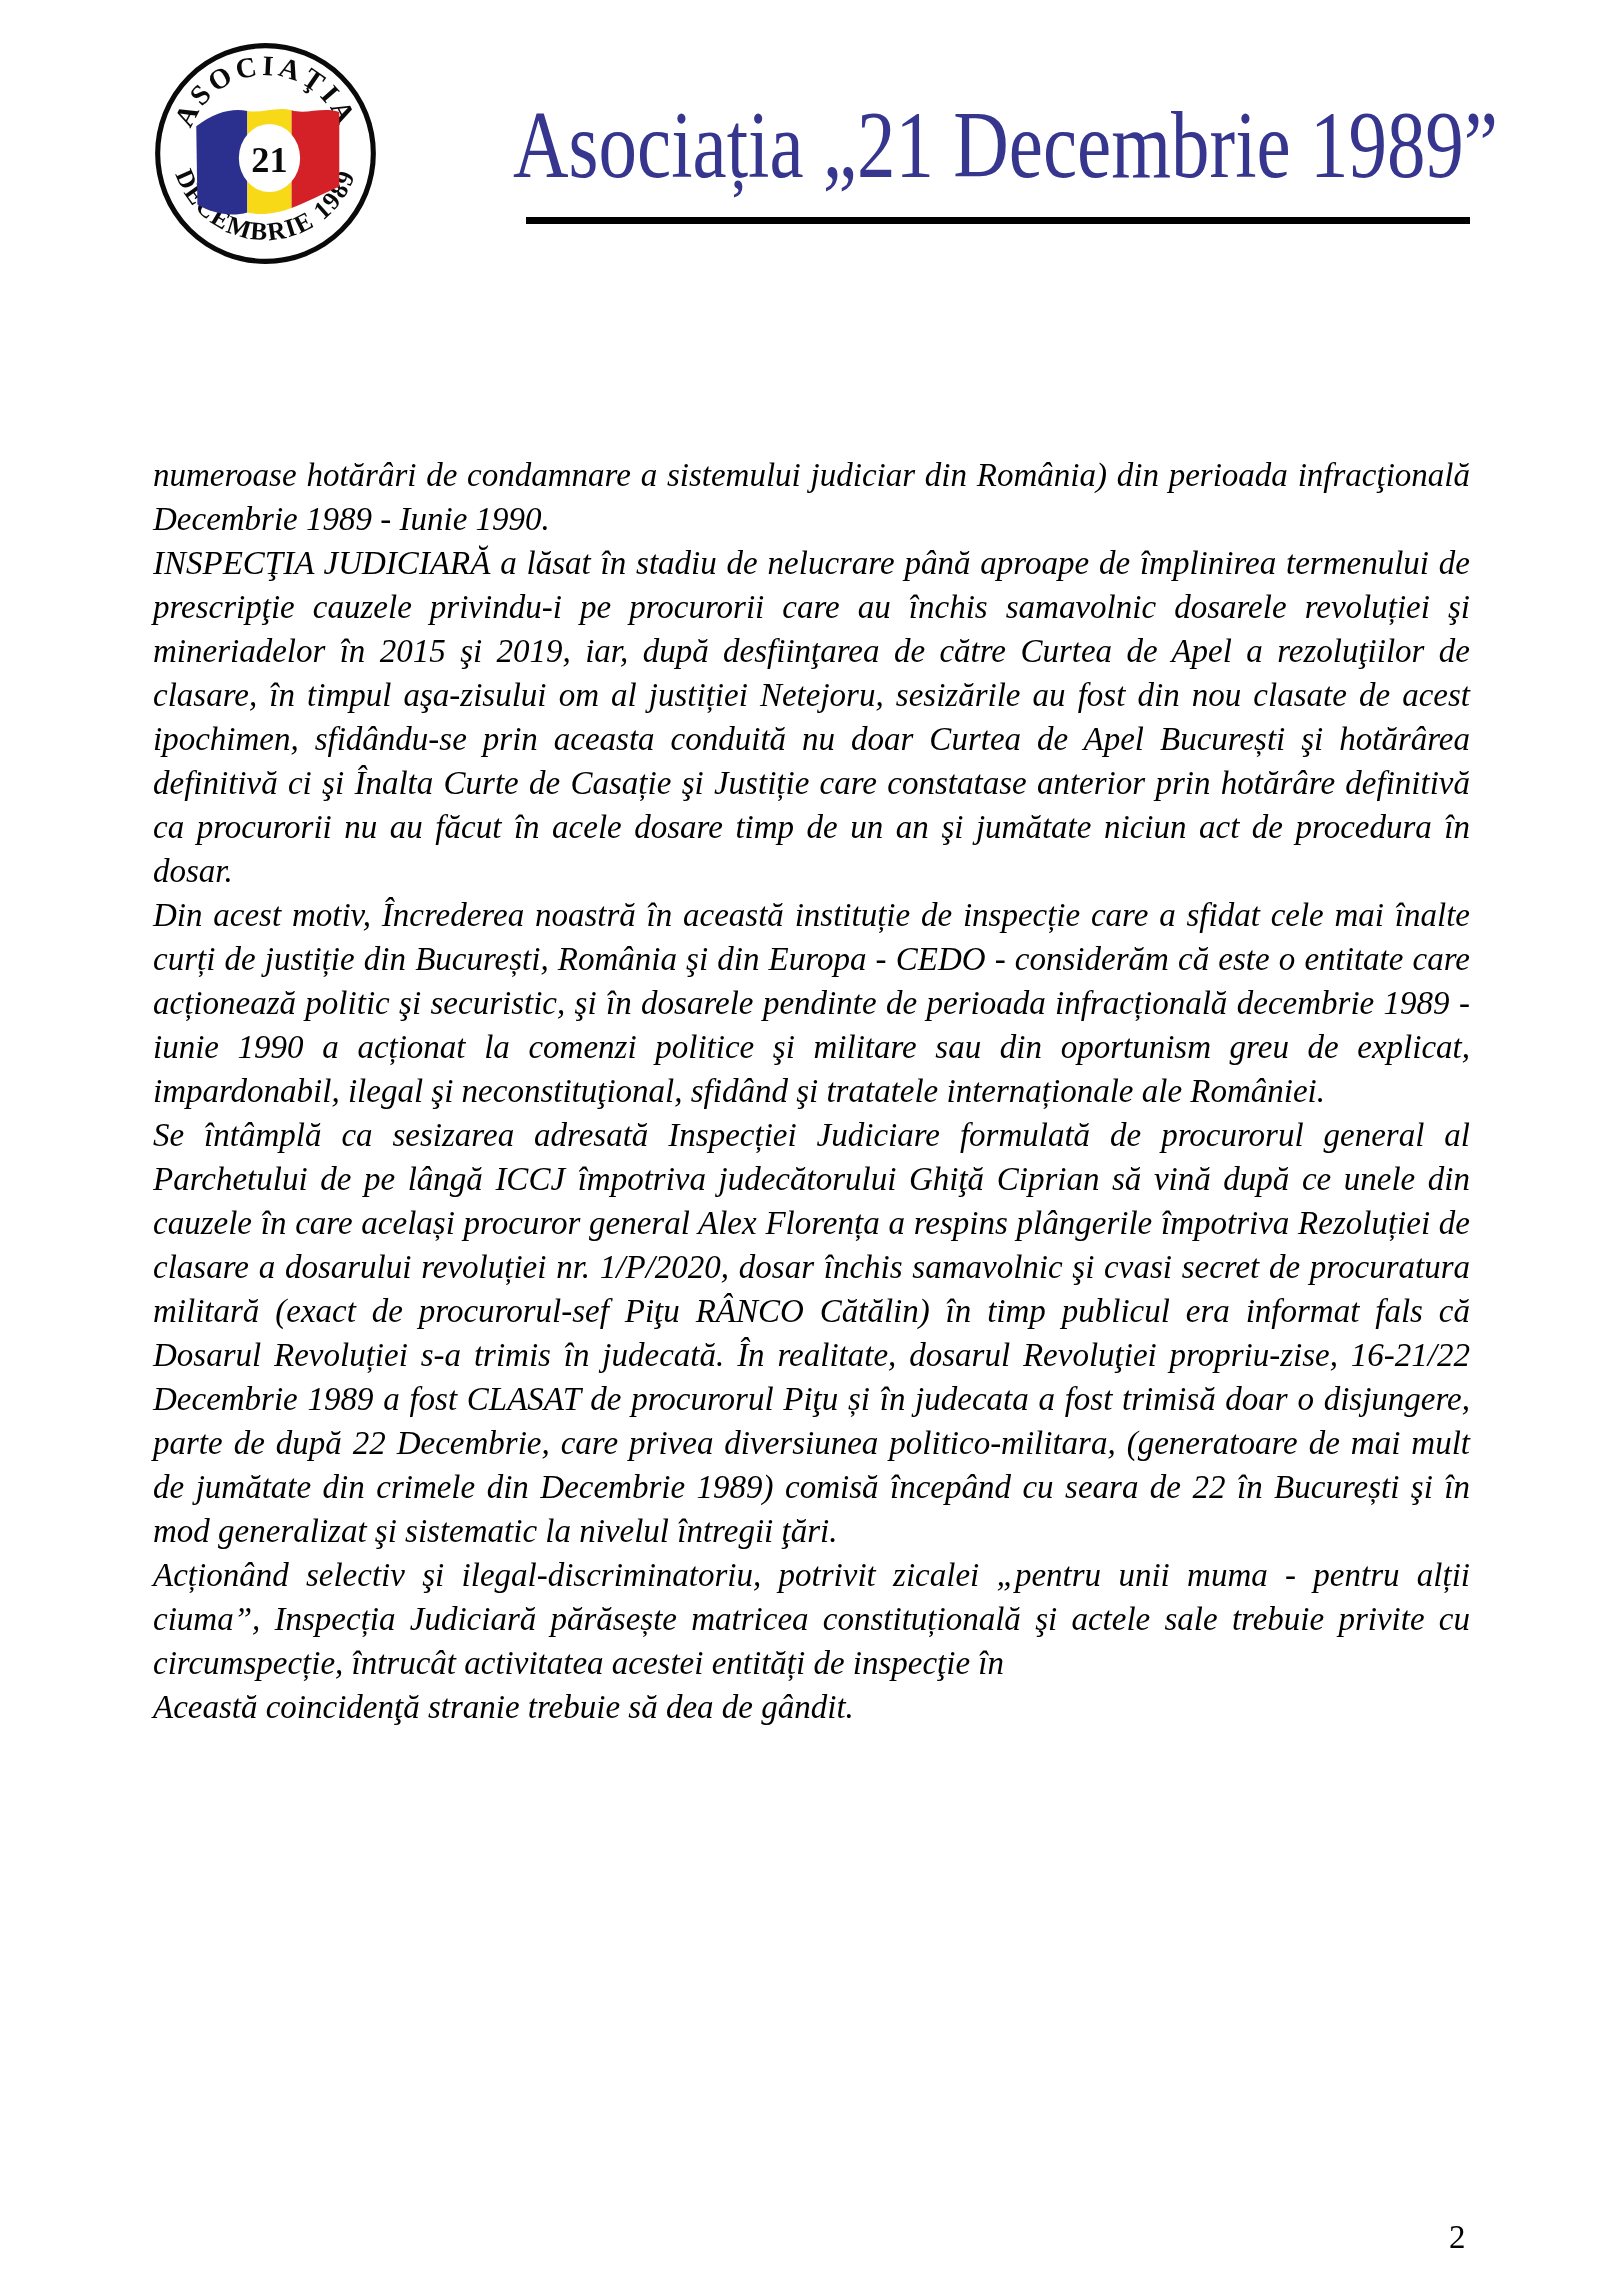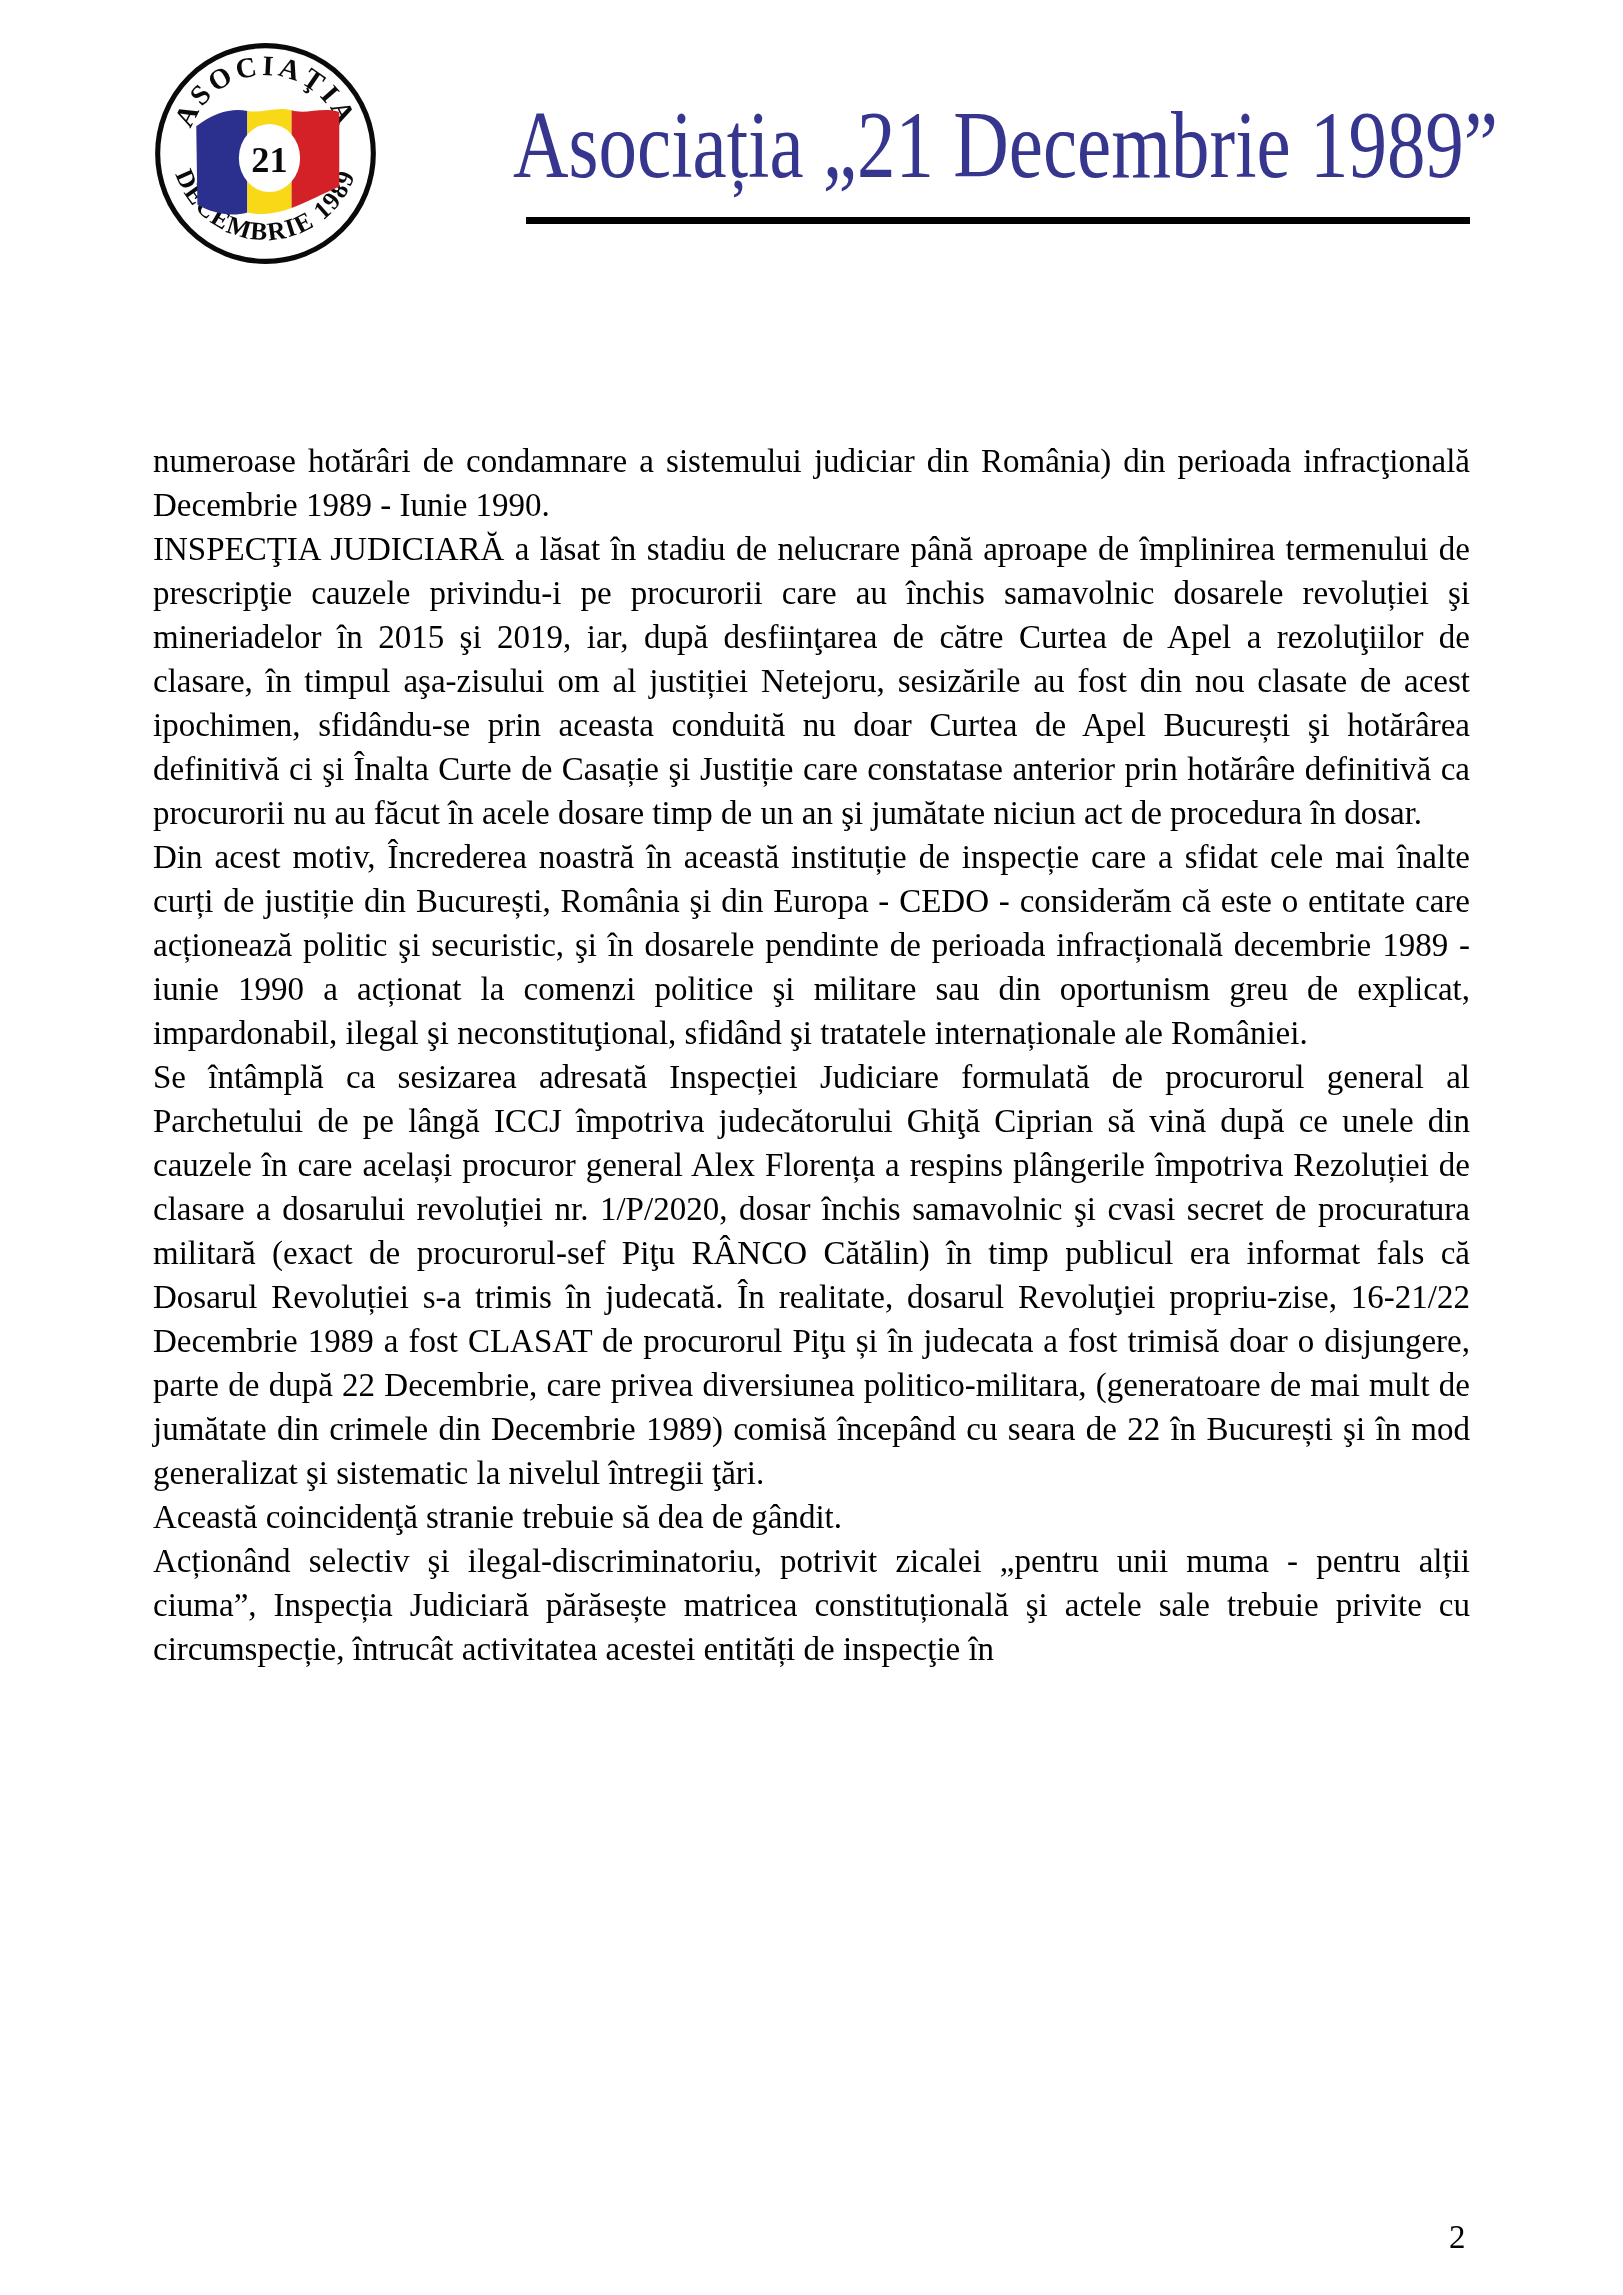--- a/index.html
+++ b/index.html
@@ -28,25 +28,26 @@
     transform-origin:left top;
   }
   .header-rule {
     position:absolute;
     left:526px; top:217px;
     width:944px; height:7.2px;
     background:#000;
   }
   .body-text {
     position:absolute;
-    left:153px; top:439px;
+    left:153px; top:453px;
     width:1317px;
     font-size:33px;
     line-height:44px;
     text-align:justify;
+    font-style:italic;
   }
   .body-text p { margin:0; }
   .body-text p + p { }
   .page-number {
     position:absolute;
     left:1449px; top:2221px;
     font-size:33px;
     line-height:33px;
   }
   .seal-text { font-family:"Liberation Serif", serif; font-weight:bold; }
@@ -79,20 +80,20 @@
 
   <div class="org-title">Asociația „21 Decembrie 1989”</div>
 
   <div class="header-rule"></div>
 
   <main class="body-text">
     <p>numeroase hotărâri de condamnare a sistemului judiciar din România) din perioada infracţională Decembrie 1989 - Iunie 1990.</p>
     <p>INSPECŢIA JUDICIARĂ a lăsat în stadiu de nelucrare până aproape de împlinirea termenului de prescripţie cauzele privindu-i pe procurorii care au închis samavolnic dosarele revoluției şi mineriadelor în 2015 şi 2019, iar, după desfiinţarea de către Curtea de Apel a rezoluţiilor de clasare, în timpul aşa-zisului om al justiției Netejoru, sesizările au fost din nou clasate de acest ipochimen, sfidându-se prin aceasta conduită nu doar Curtea de Apel București şi hotărârea definitivă ci şi Înalta Curte de Casație şi Justiție care constatase anterior prin hotărâre definitivă ca procurorii nu au făcut în acele dosare timp de un an şi jumătate niciun act de procedura în dosar.</p>
     <p>Din acest motiv, Încrederea noastră în această instituție de inspecție care a sfidat cele mai înalte curți de justiție din București, România şi din Europa - CEDO - considerăm că este o entitate care acționează politic şi securistic, şi în dosarele pendinte de perioada infracțională decembrie 1989 - iunie 1990 a acționat la comenzi politice şi militare sau din oportunism greu de explicat, impardonabil, ilegal şi neconstituţional, sfidând şi tratatele internaționale ale României.</p>
     <p>Se întâmplă ca sesizarea adresată Inspecției Judiciare formulată de procurorul general al Parchetului de pe lângă ICCJ împotriva judecătorului Ghiţă Ciprian să vină după ce unele din cauzele în care același procuror general Alex Florența a respins plângerile împotriva Rezoluției de clasare a dosarului revoluției nr. 1/P/2020, dosar închis samavolnic şi cvasi secret de procuratura militară (exact de procurorul-sef Piţu RÂNCO Cătălin) în timp publicul era informat fals că Dosarul Revoluției s-a trimis în judecată. În realitate, dosarul Revoluţiei propriu-zise, 16-21/22 Decembrie 1989 a fost CLASAT de procurorul Piţu și în judecata a fost trimisă doar o disjungere, parte de după 22 Decembrie, care privea diversiunea politico-militara, (generatoare de mai mult de jumătate din crimele din Decembrie 1989) comisă începând cu seara de 22 în București şi în mod generalizat şi sistematic la nivelul întregii ţări.</p>
+    <p>Acționând selectiv şi ilegal-discriminatoriu, potrivit zicalei „pentru unii muma - pentru alții ciuma”, Inspecția Judiciară părăsește matricea constituțională şi actele sale trebuie privite cu circumspecție, întrucât activitatea acestei entități de inspecţie în</p>
     <p>Această coincidenţă stranie trebuie să dea de gândit.</p>
-    <p>Acționând selectiv şi ilegal-discriminatoriu, potrivit zicalei „pentru unii muma - pentru alții ciuma”, Inspecția Judiciară părăsește matricea constituțională şi actele sale trebuie privite cu circumspecție, întrucât activitatea acestei entități de inspecţie în</p>
   </main>
 
   <div class="page-number">2</div>
 
 </div>
 
 
 </body></html>

